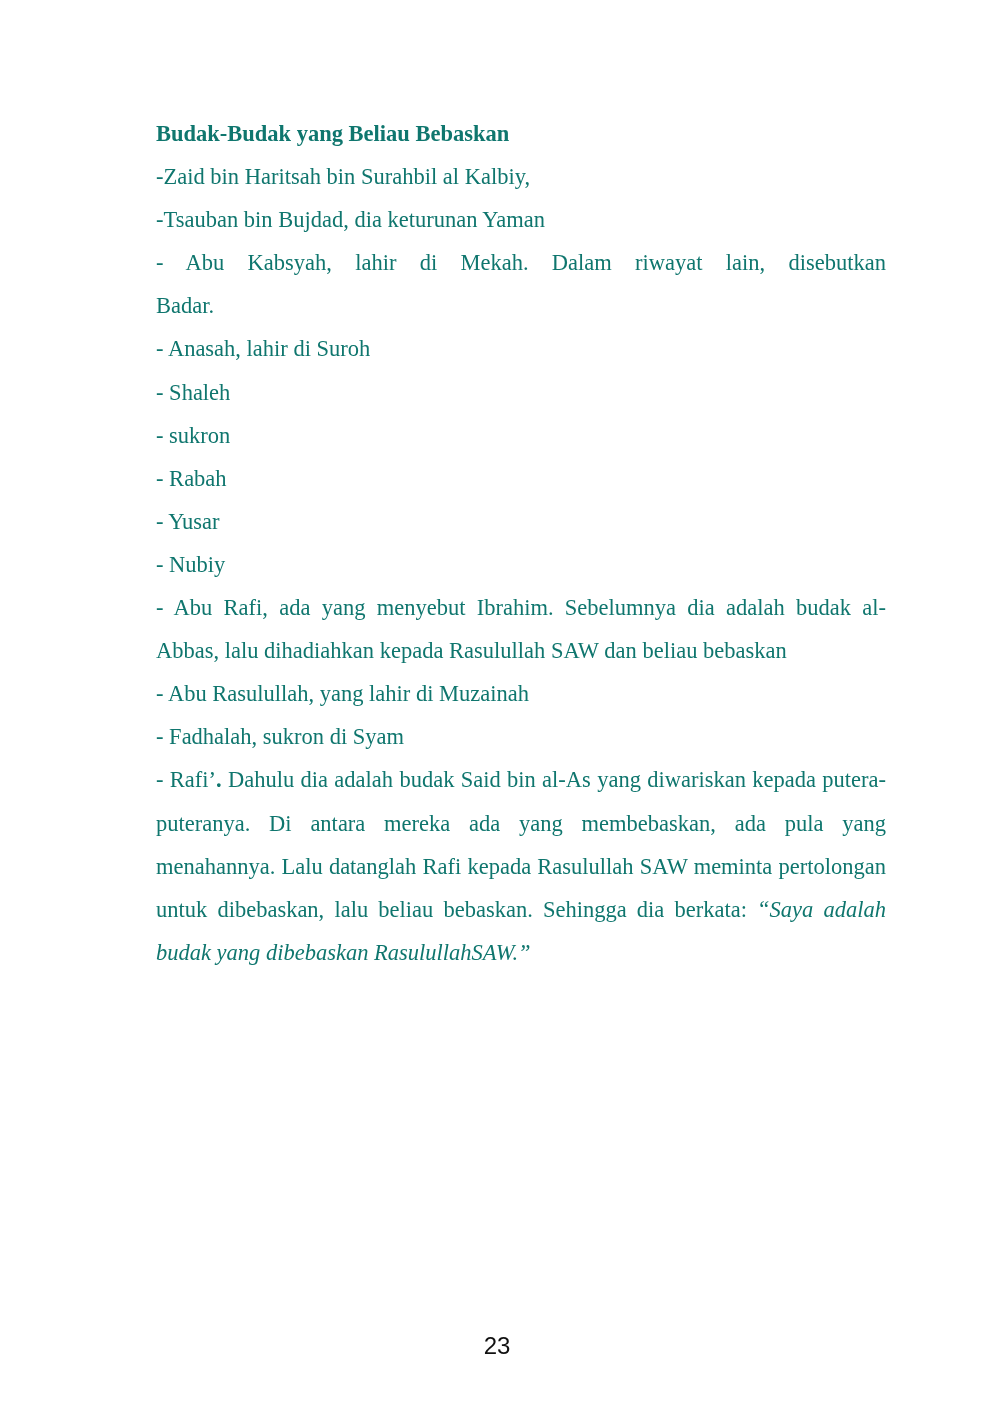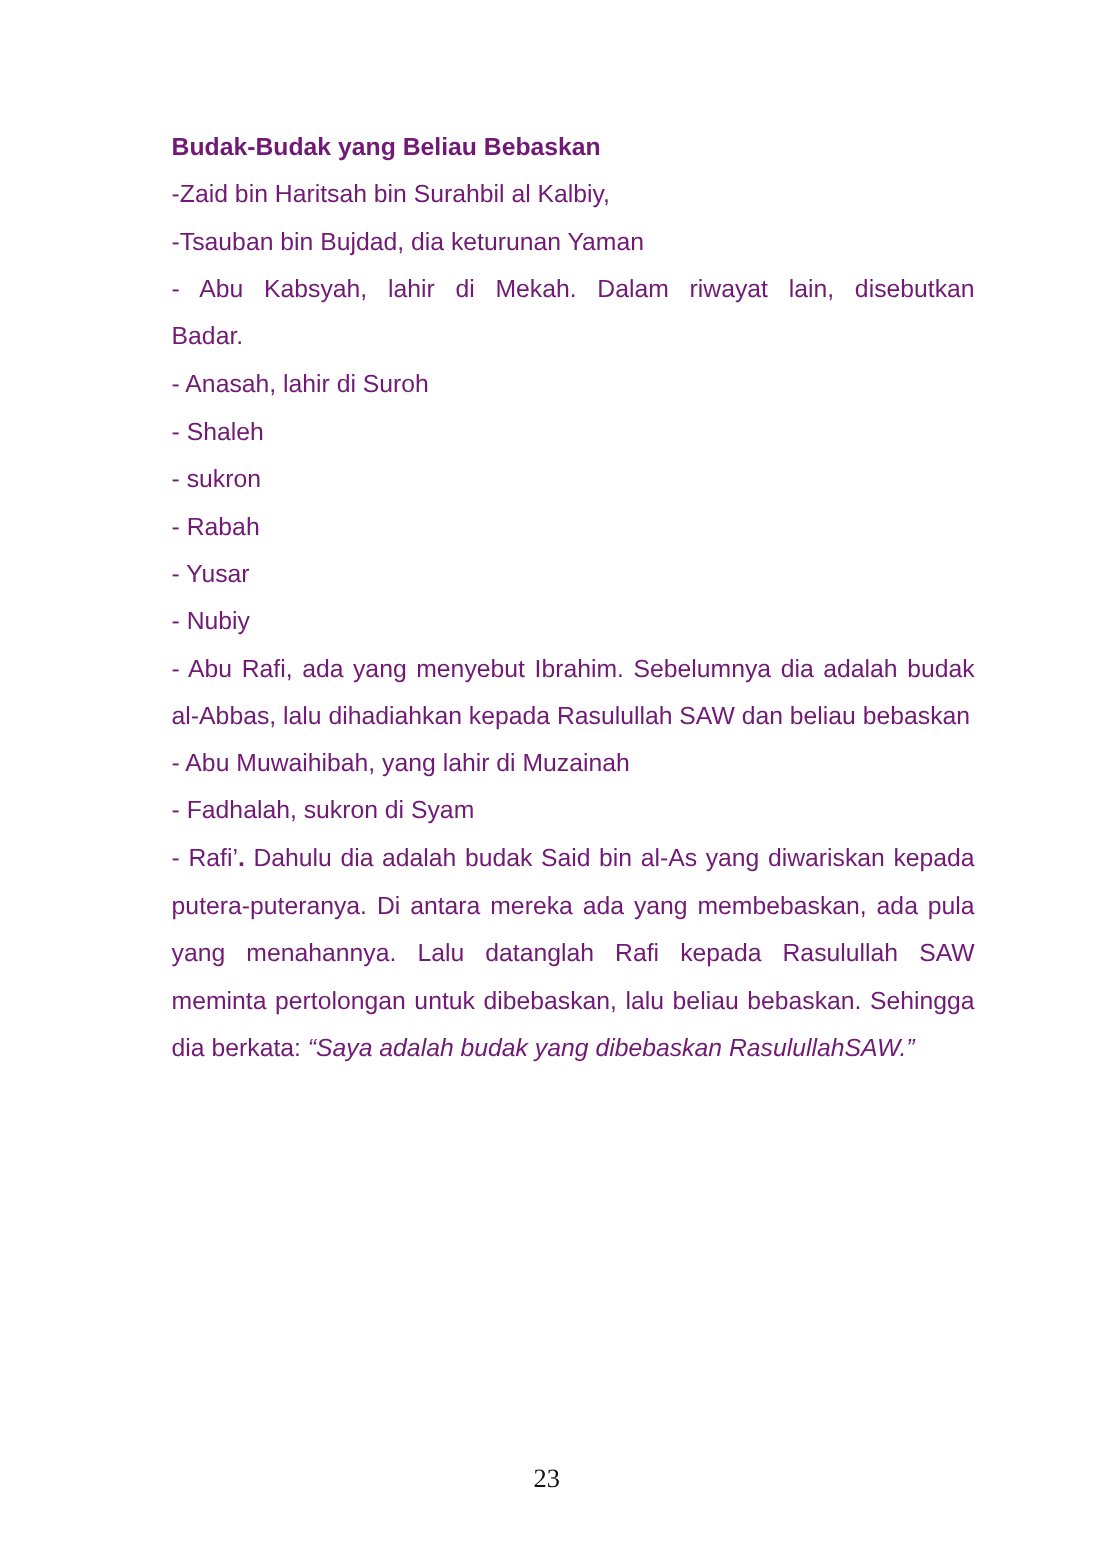--- a/index.html
+++ b/index.html
@@ -1,50 +1,50 @@
 <!DOCTYPE html>
 <html><head>
 <meta charset="utf-8">
 <style>
   html, body { margin: 0; padding: 0; background: #ffffff; }
   body { width: 1004px; height: 1418px; position: relative; overflow: hidden; }
   .page { position: absolute; left: 0; top: 0; width: 1004px; height: 1418px; background: #fff; }
   .content {
     position: absolute; left: 156px; top: 112px; width: 730px;
-    font-family: Liberation Sans, sans-serif;
-    font-size: 22.5px; color: #701a75;
+    font-family: Liberation Serif, serif;
+    font-size: 22.5px; color: #0f766e;
     line-height: 43.1px;
   }
   .content p { margin: 0; }
   .heading { font-weight: bold; }
   .justify-last { text-align: justify; text-align-last: left; }
   .quote { font-style: italic; margin-top: 24px; }
   .bold-dot { font-weight: bold; }
   .pagenum {
     position: absolute; left: 0; width: 994px; top: 1332px;
     text-align: center;
-    font-family: Liberation Serif, serif;
+    font-family: Liberation Sans, sans-serif;
     font-size: 24px; color: #111;
   }
 </style>
 </head>
 <body>
 
 <div class="page">
   <div class="content">
     <p class="heading">Budak-Budak yang Beliau Bebaskan</p>
     <p>-Zaid bin Haritsah bin Surahbil al Kalbiy,</p>
     <p>-Tsauban bin Bujdad, dia keturunan Yaman</p>
     <p class="justify-last" style="text-align:justify;text-align-last:justify;">- Abu Kabsyah, lahir di Mekah. Dalam riwayat lain, disebutkan</p>
     <p>Badar.</p>
     <p>- Anasah, lahir di Suroh</p>
     <p>- Shaleh</p>
     <p>- sukron</p>
     <p>- Rabah</p>
     <p>- Yusar</p>
     <p>- Nubiy</p>
     <p class="justify-last">- Abu Rafi, ada yang menyebut Ibrahim. Sebelumnya dia adalah budak al-Abbas, lalu dihadiahkan kepada Rasulullah SAW dan beliau bebaskan</p>
-    <p>- Abu Muwaihibah, yang lahir di Muzainah</p>
+    <p>- Abu Rasulullah, yang lahir di Muzainah</p>
     <p>- Fadhalah, sukron di Syam</p>
     <p class="justify-last"><span>- Rafi’</span><span class="bold-dot">.</span><span> Dahulu dia adalah budak Said bin al-As yang diwariskan kepada putera-puteranya. Di antara mereka ada yang membebaskan, ada pula yang menahannya. Lalu datanglah Rafi kepada Rasulullah SAW meminta pertolongan untuk dibebaskan, lalu beliau bebaskan. Sehingga dia berkata: </span><span class="quote">“Saya adalah budak yang dibebaskan RasulullahSAW.”</span></p>
   </div>
   <div class="pagenum">23</div>
 </div>
 
 </body></html>

